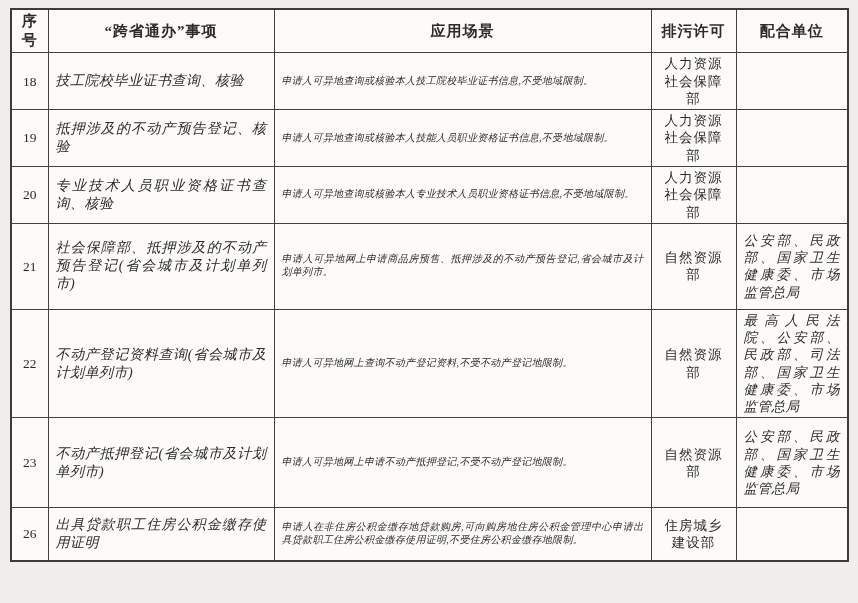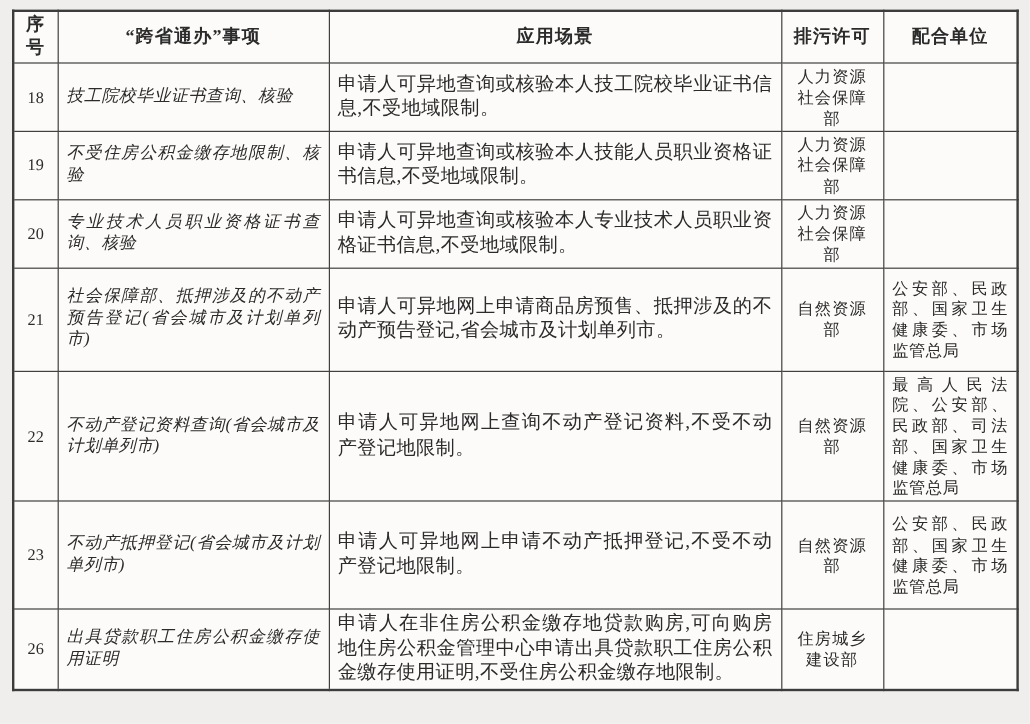--- a/index.html
+++ b/index.html
@@ -48,36 +48,38 @@
     font-family: "Liberation Serif", "DejaVu Serif", serif;
   }
   td.c-item {
     text-align: justify;
     font-size: 14px;
     letter-spacing: 0.5px;
     font-style: italic;
   }
   td.c-scn {
     text-align: justify;
-    font-size: 16px;
+    font-size: 10px;
     letter-spacing: 0.3px;
+    font-style: italic;
   }
   td.c-lead {
     text-align: center;
     font-size: 13.5px;
     white-space: pre-line;
     padding: 2px 3px;
     letter-spacing: 1px;
   }
   td.c-coop {
     text-align: justify;
     font-size: 13.5px;
     line-height: 1.26;
     padding: 2px 7px;
     letter-spacing: 0.5px;
+    font-style: italic;
   }
 </style>
 </head>
 <body>
 
 <div class="page">
   <table class="svc">
     <colgroup>
       <col style="width:37px">
       <col style="width:226px">
@@ -98,21 +100,21 @@
       <tr style="height:45px">
         <td class="c-no">18</td>
         <td class="c-item">技工院校毕业证书查询、核验</td>
         <td class="c-scn">申请人可异地查询或核验本人技工院校毕业证书信息,不受地域限制。</td>
         <td class="c-lead">人力资源
 社会保障部</td>
         <td class="c-coop"></td>
       </tr>
       <tr style="height:45px">
         <td class="c-no">19</td>
-        <td class="c-item">不受住房公积金缴存地限制、核验</td>
+        <td class="c-item">抵押涉及的不动产预告登记、核验</td>
         <td class="c-scn">申请人可异地查询或核验本人技能人员职业资格证书信息,不受地域限制。</td>
         <td class="c-lead">人力资源
 社会保障部</td>
         <td class="c-coop"></td>
       </tr>
       <tr style="height:47px">
         <td class="c-no">20</td>
         <td class="c-item">专业技术人员职业资格证书查询、核验</td>
         <td class="c-scn">申请人可异地查询或核验本人专业技术人员职业资格证书信息,不受地域限制。</td>
         <td class="c-lead">人力资源

